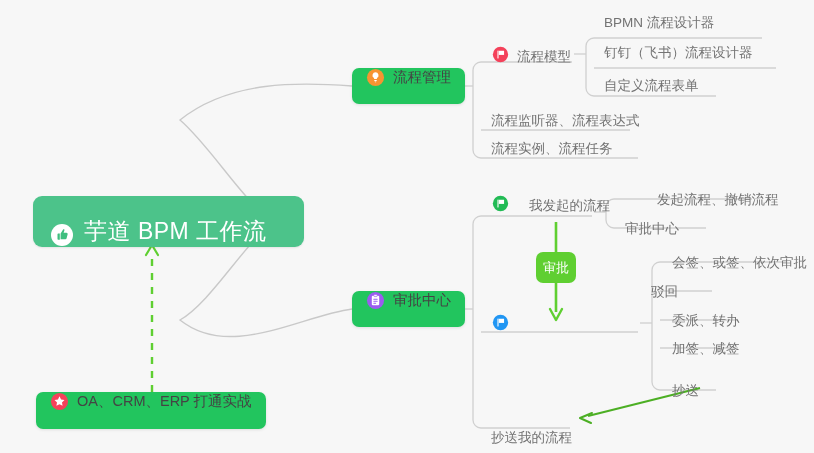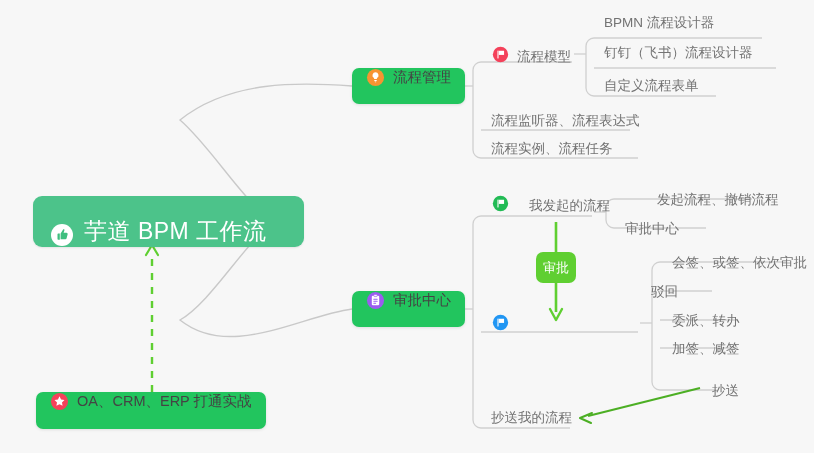--- a/index.html
+++ b/index.html
@@ -212,23 +212,23 @@
         <rect x="6.4" y="5.2" width="1.3" height="9.6" rx=".6" fill="#fff"></rect>
         <path d="M8 5.6h6.2v4.9H8z" fill="#fff"></path>
       </svg>
     </span>
   </div>
 
   <div class="leaf" style="left:672px;top:256px;">会签、或签、依次审批</div>
   <div class="leaf" style="left:651px;top:285px;">驳回</div>
   <div class="leaf" style="left:672px;top:314px;">委派、转办</div>
   <div class="leaf" style="left:672px;top:342px;">加签、减签</div>
-  <div class="leaf" style="left:672px;top:384px;margin-left:40px;">抄送</div>
-
-  <div class="leaf" style="left:491px;top:412px;font-family:Liberation Mono, monospace;">抄送我的流程</div>
+  <div class="leaf" style="left:672px;top:384px;">抄送</div>
+
+  <div class="leaf" style="left:491px;top:431px;">抄送我的流程</div>
 
   <div class="callout" style="left:536px;top:252px;width:40px;height:31px;">
     <span>审批</span>
   </div>
 
   <div class="card" style="left:36px;top:392px;height:37px;">
     <span class="ico">
       <svg width="19" height="19" viewBox="0 0 20 20">
         <circle cx="10" cy="10" r="9" fill="#f4415a"></circle>
         <path d="M10 4.6l1.62 3.28 3.62.53-2.62 2.55.62 3.6L10 12.86l-3.24 1.7.62-3.6L4.76 8.41l3.62-.53z" fill="#fff"></path>

